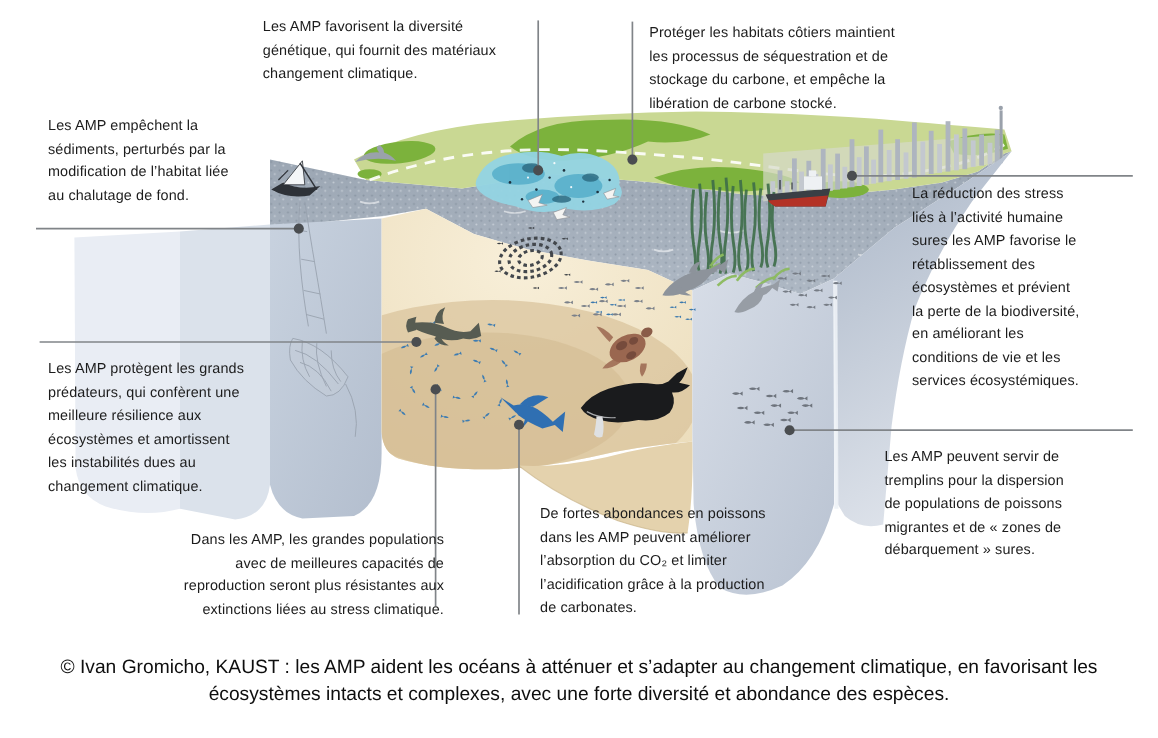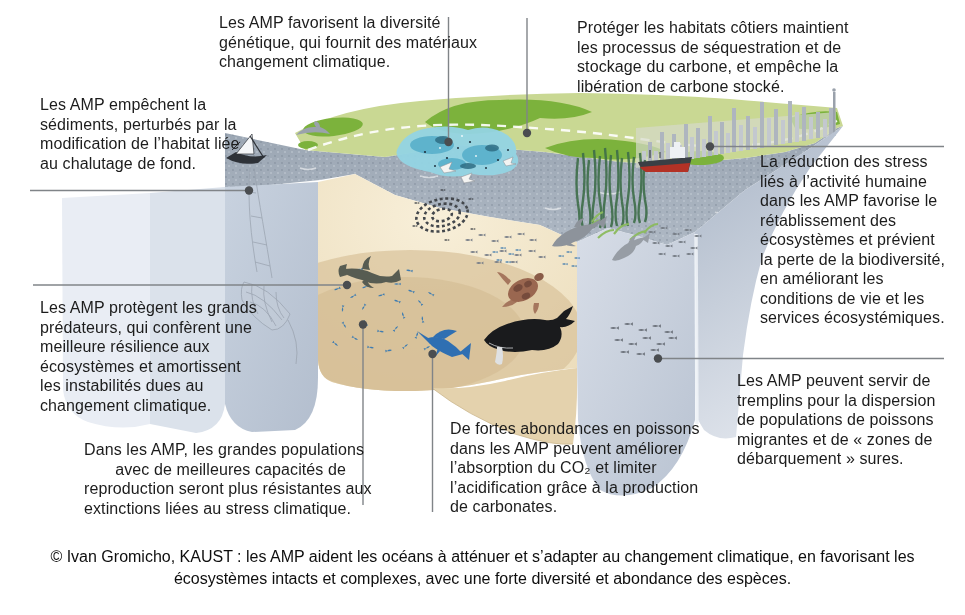--- a/index.html
+++ b/index.html
@@ -1,28 +1,28 @@
 <!DOCTYPE html>
 <html><head>
 <meta charset="utf-8">
 <style>
   html,body{margin:0;padding:0;background:#ffffff;}
   #page{position:relative;width:965px;height:615px;background:#fff;overflow:hidden;
         font-family:"Liberation Sans",sans-serif;}
   #art{position:absolute;left:0;top:0;width:965px;height:615px;}
-  .ann{position:absolute;font-size:16px;line-height:19.5px;color:#1c1c1c;
+  .ann{position:absolute;font-size:12px;line-height:19.5px;color:#1c1c1c;
        letter-spacing:0.1px;}
   .ann div{white-space:nowrap;}
   .a1{left:219px;top:13px;width:250px;}
-  .a2{left:541px;top:18px;width:260px;margin-left:36px;}
+  .a2{left:541px;top:18px;width:260px;}
   .a3{left:40px;top:95px;width:200px;}
   .a4{left:760px;top:152px;width:180px;}
   .a5{left:40px;top:298px;width:215px;}
   .a6{left:737px;top:371px;width:215px;}
-  .a7{left:84px;top:440px;width:262px;text-align:right;}
+  .a7{left:108px;top:440px;width:262px;text-align:right;}
   .a8{left:450px;top:419px;width:250px;}
   .caption{position:absolute;left:0;top:546px;width:965px;text-align:center;
            font-size:16px;line-height:21.5px;color:#0e0e0e;text-decoration:underline;}
   .caption .inner{display:inline-block;max-width:890px;}
 </style>
 </head>
 <body>
 
 <div id="page">
 
@@ -431,21 +431,21 @@
     </div>
   <div class="ann a3">
       <div>Les AMP empêchent la</div>
       <div>sédiments, perturbés par la</div>
       <div>modification de l’habitat liée</div>
       <div>au chalutage de fond.</div>
     </div>
   <div class="ann a4">
       <div>La réduction des stress</div>
       <div>liés à l’activité humaine</div>
-      <div>dans les AMP favorise le</div>
+      <div>sures les AMP favorise le</div>
       <div>rétablissement des</div>
       <div>écosystèmes et prévient</div>
       <div>la perte de la biodiversité,</div>
       <div>en améliorant les</div>
       <div>conditions de vie et les</div>
       <div>services écosystémiques.</div>
     </div>
   <div class="ann a5">
       <div>Les AMP protègent les grands</div>
       <div>prédateurs, qui confèrent une</div>

